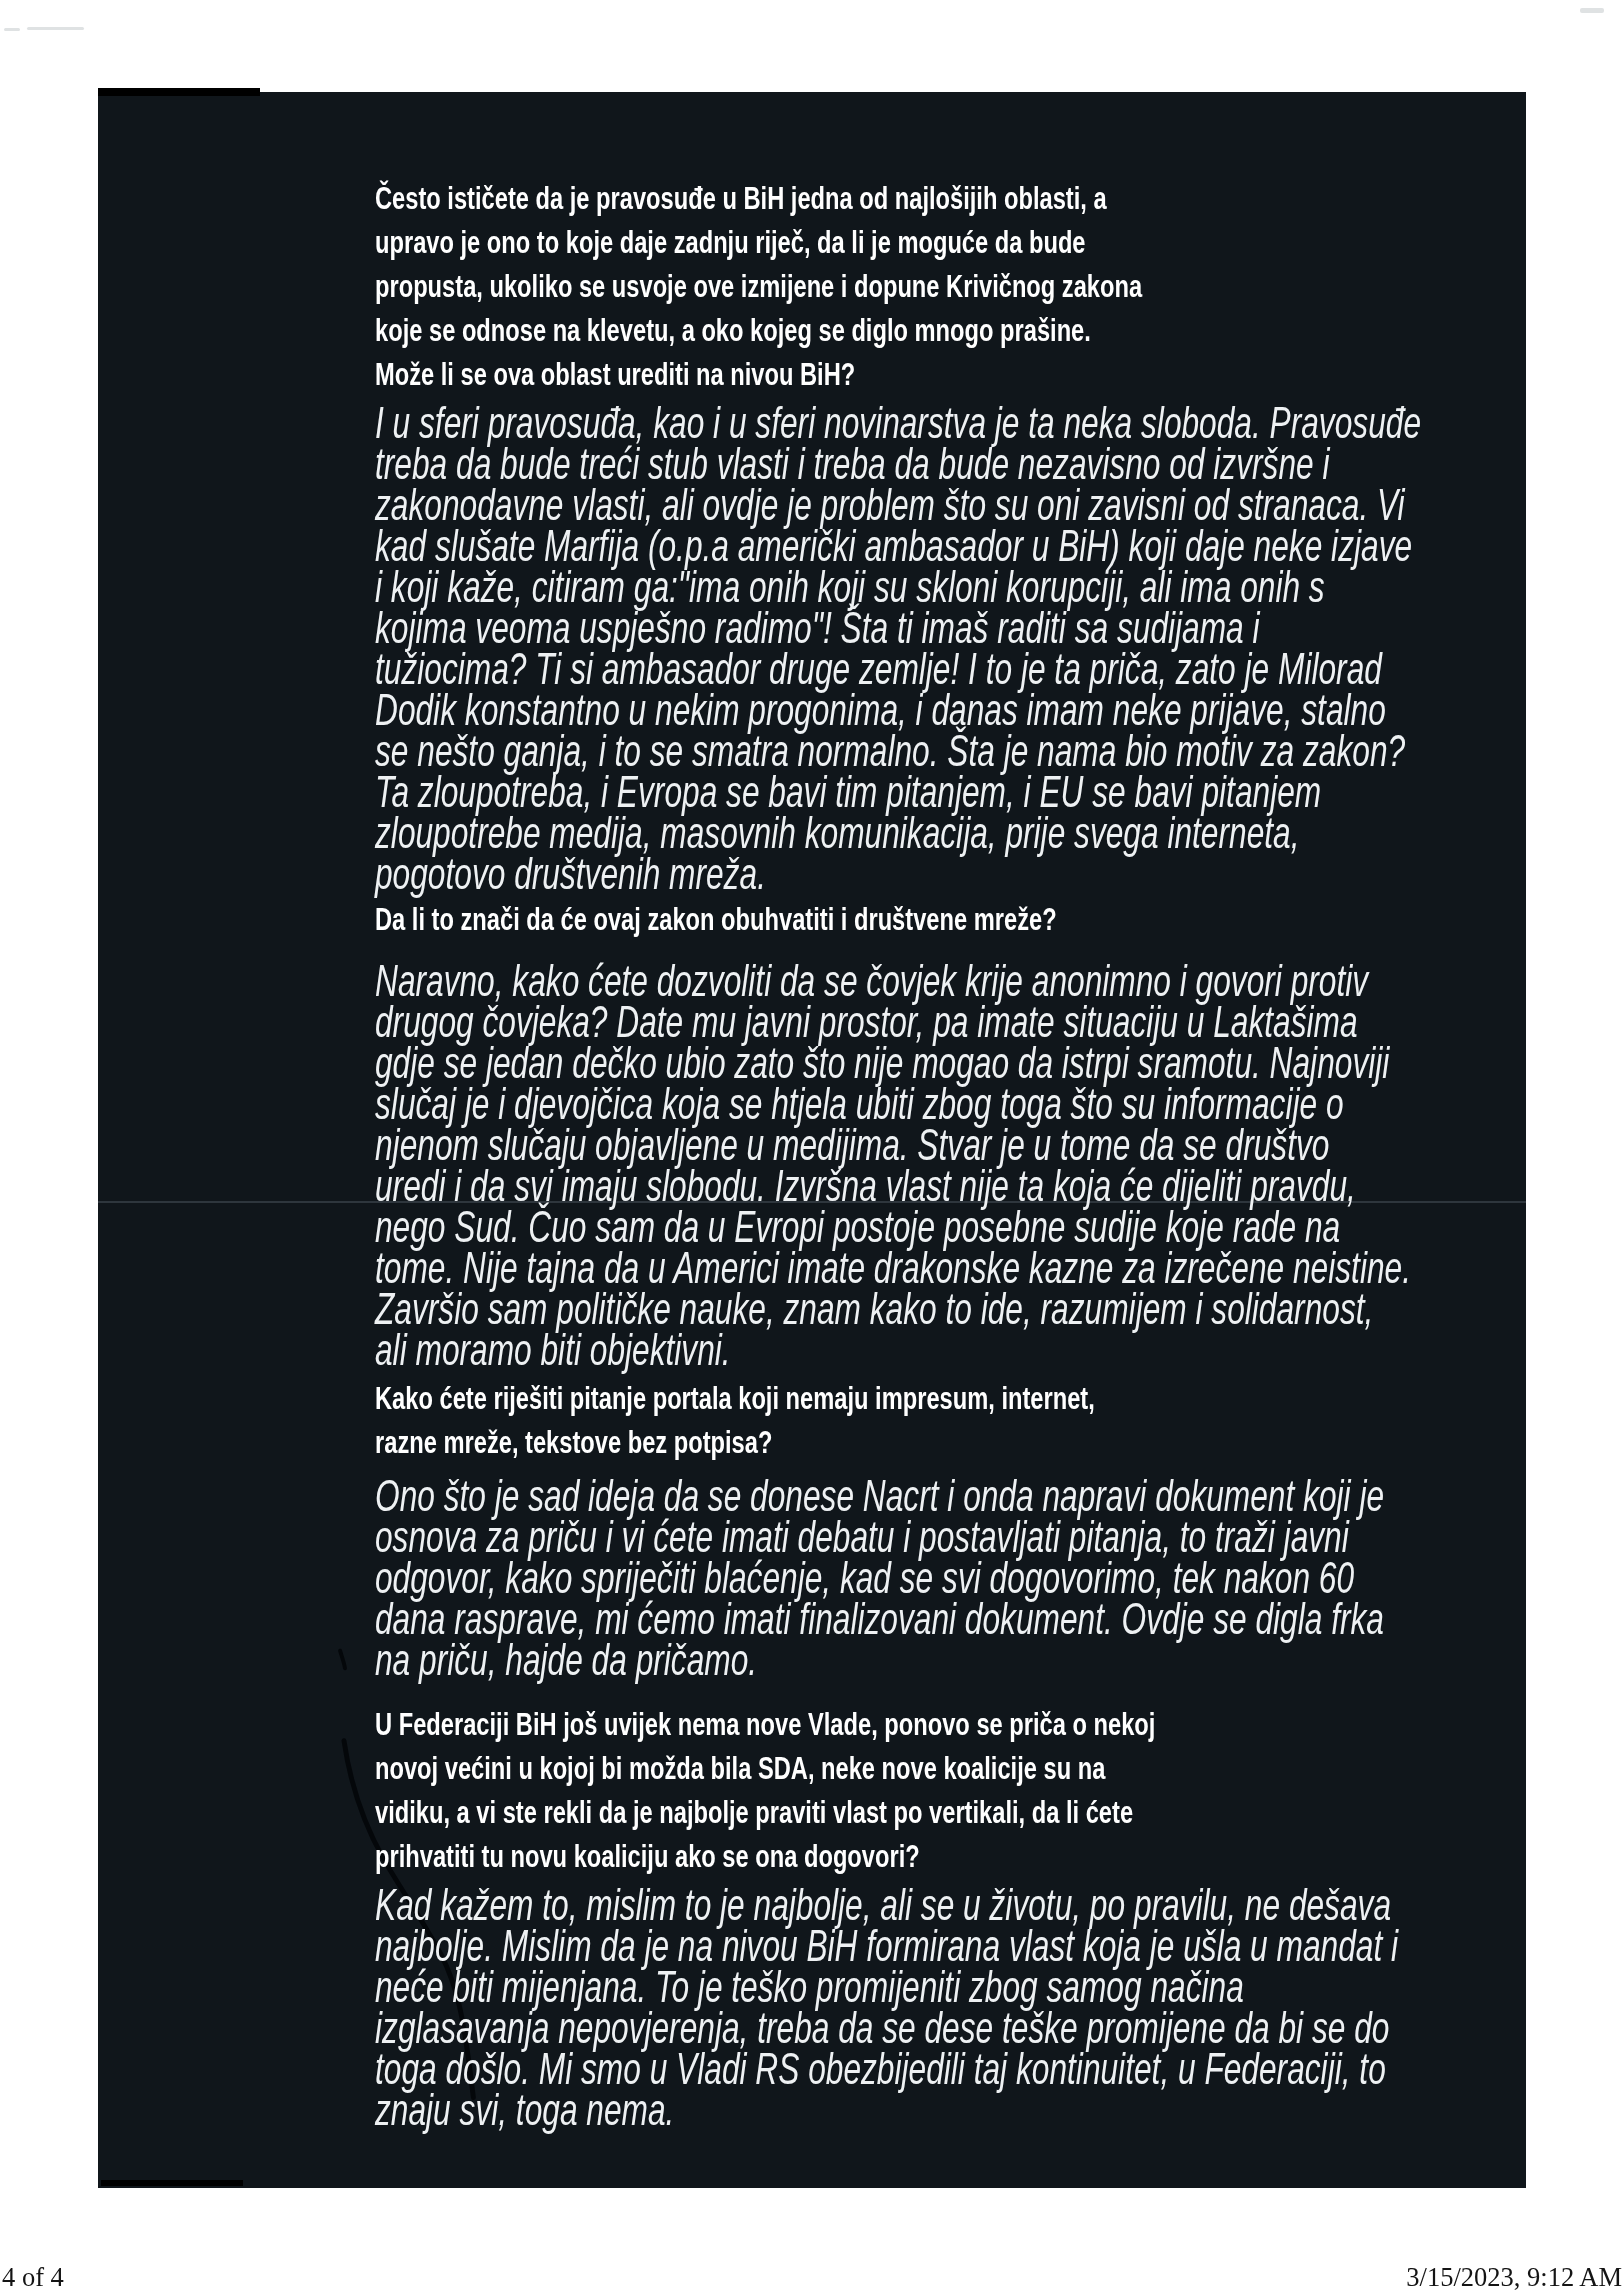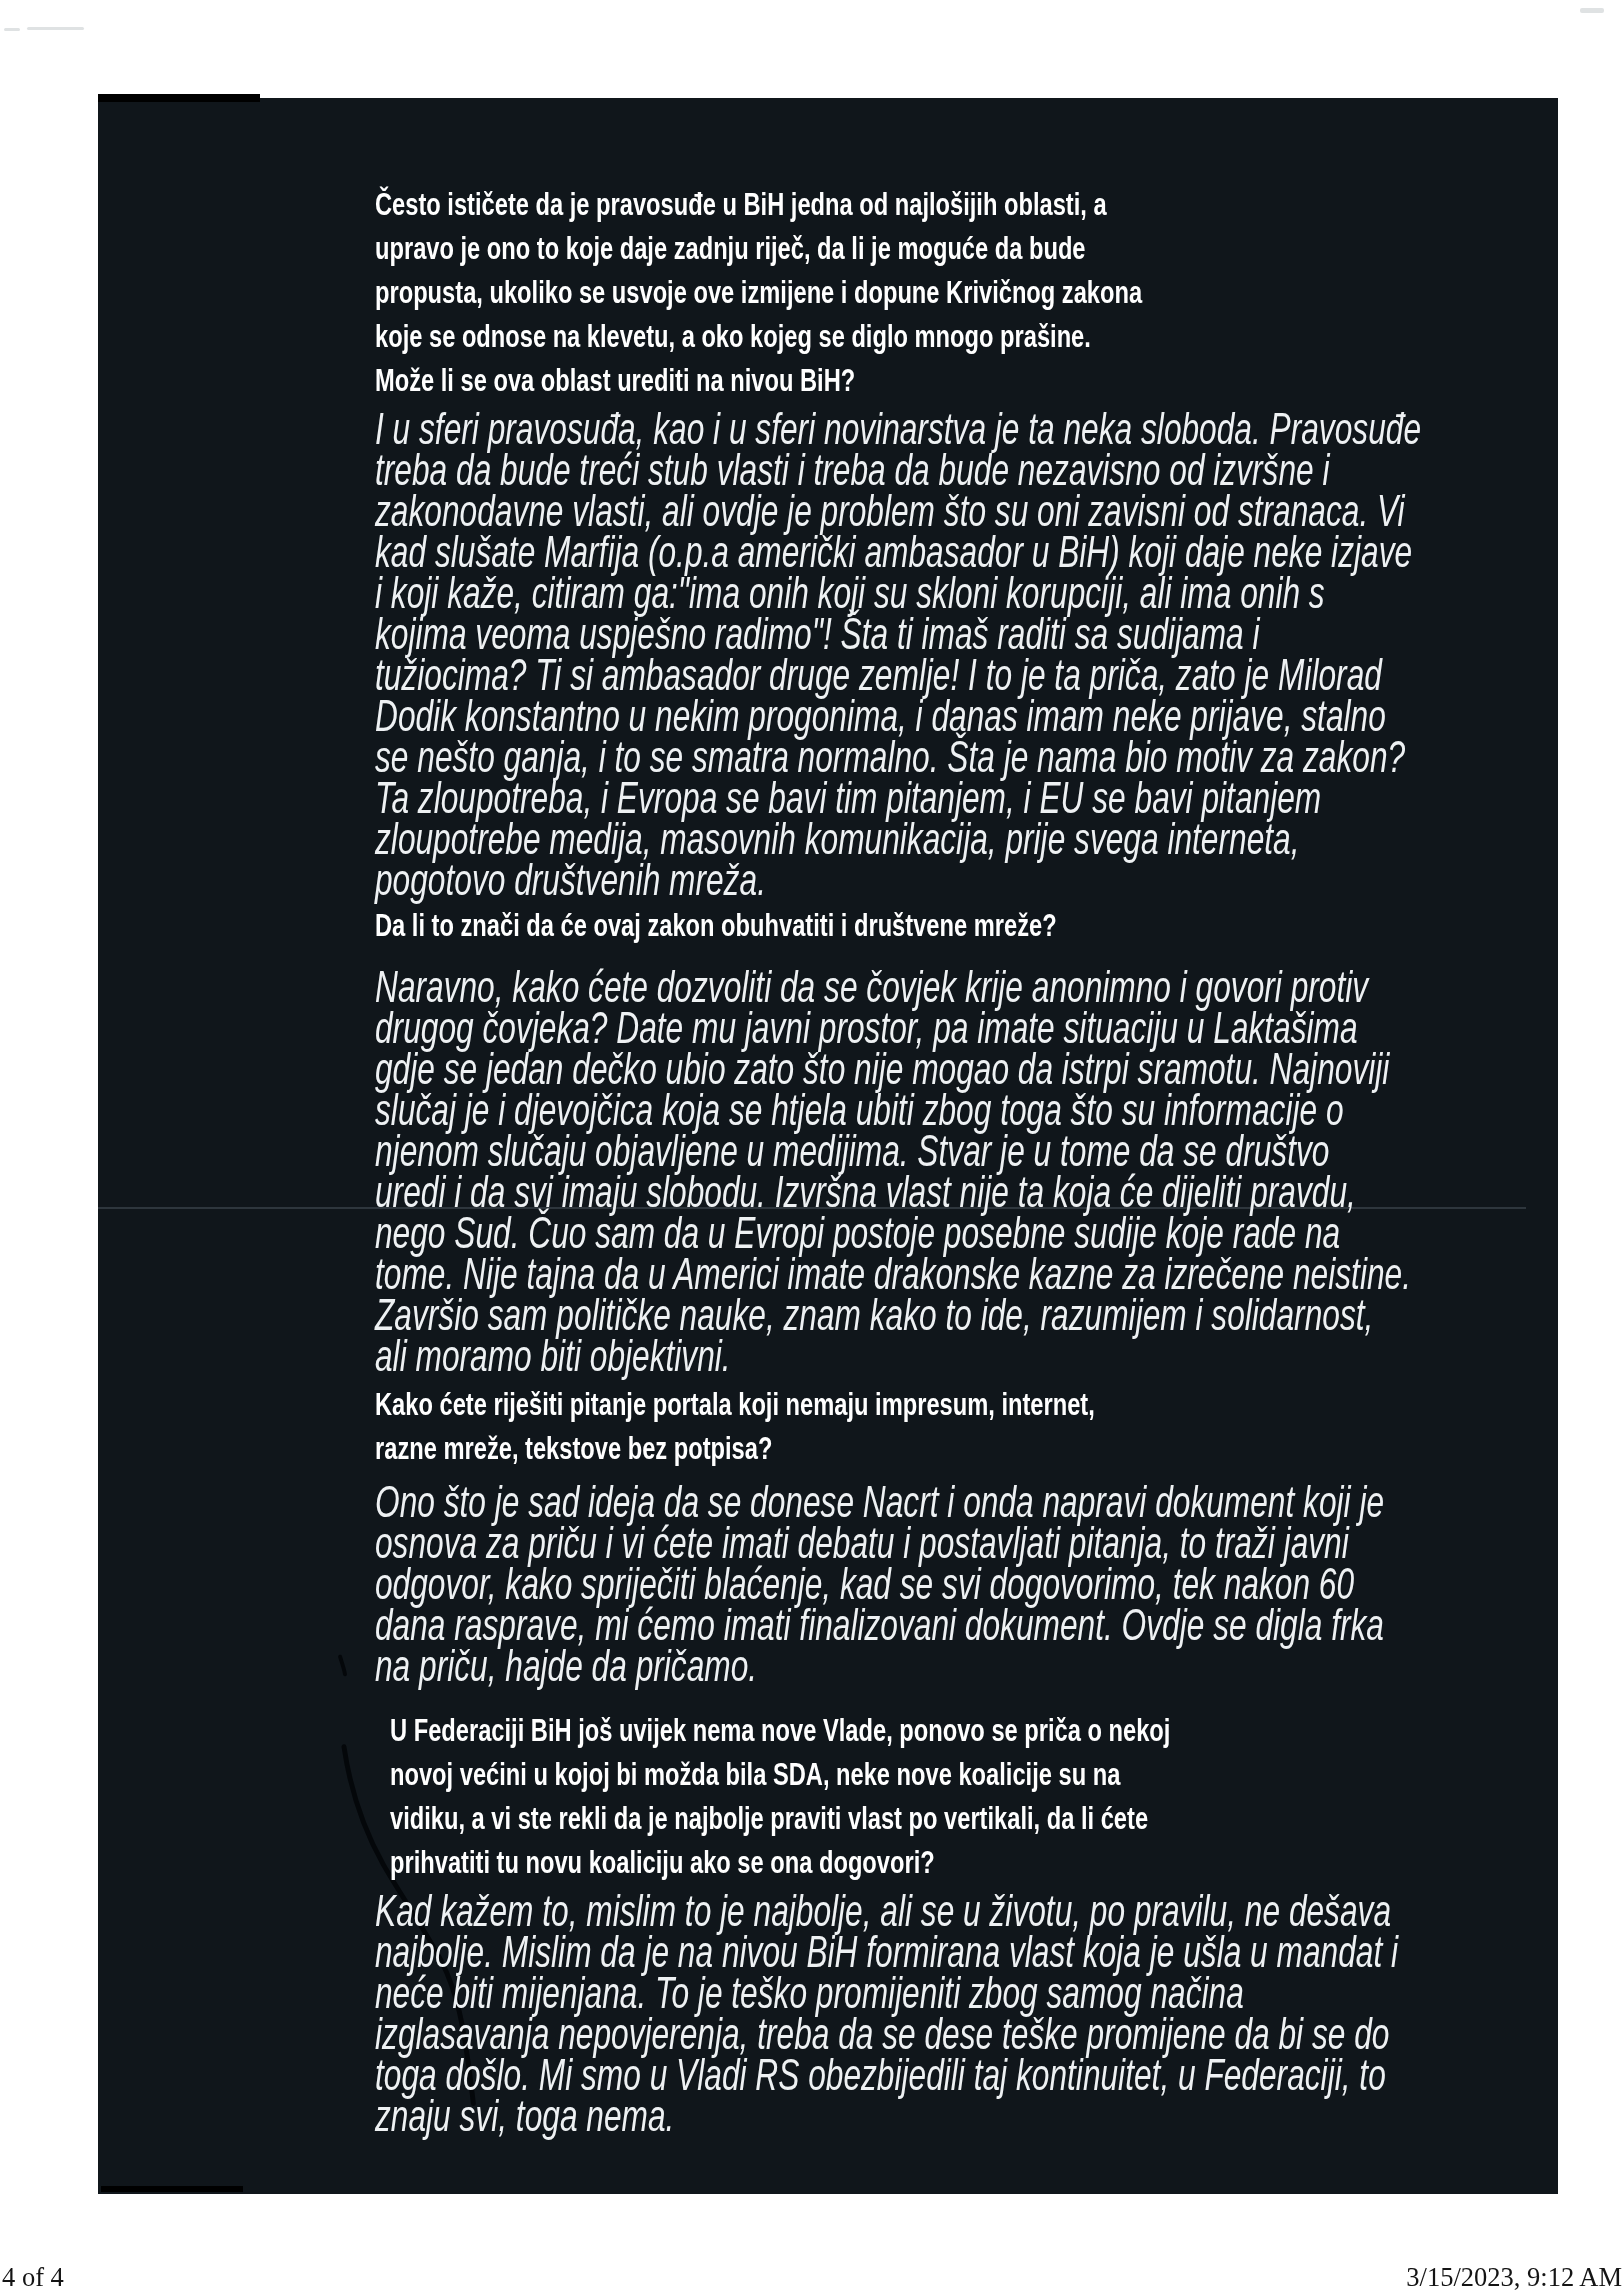--- a/index.html
+++ b/index.html
@@ -20,25 +20,24 @@
   
   .hdr-artifact {
     position: absolute;
     background: #dfe2e3;
     border-radius: 2px;
   }
   
   .webpage {
     position: absolute;
     left: 98px;
-    top: 98px;
+    top: 92px;
     width: 1428px;
     height: 2096px;
     background: var(--article-bg, #10161b);
-    padding-left: 32px;
   }
   .edge-strip {
     position: absolute;
     background: #000000;
   }
   .divider {
     position: absolute;
     left: 0;
     width: 1428px;
     height: 2px;
@@ -161,21 +160,21 @@
           <div class="line">Kako ćete riješiti pitanje portala koji nemaju impresum, internet,</div>
           <div class="line">razne mreže, tekstove bez potpisa?</div>
         </div>
         <div class="para a" style="top: 1383px;">
           <div class="line">Ono što je sad ideja da se donese Nacrt i onda napravi dokument koji je</div>
           <div class="line">osnova za priču i vi ćete imati debatu i postavljati pitanja, to traži javni</div>
           <div class="line">odgovor, kako spriječiti blaćenje, kad se svi dogovorimo, tek nakon 60</div>
           <div class="line">dana rasprave, mi ćemo imati finalizovani dokument. Ovdje se digla frka</div>
           <div class="line">na priču, hajde da pričamo.</div>
         </div>
-        <div class="para q" style="top: 1610px; margin-left: 15px;">
+        <div class="para q" style="top: 1610px;">
           <div class="line">U Federaciji BiH još uvijek nema nove Vlade, ponovo se priča o nekoj</div>
           <div class="line">novoj većini u kojoj bi možda bila SDA, neke nove koalicije su na</div>
           <div class="line">vidiku, a vi ste rekli da je najbolje praviti vlast po vertikali, da li ćete</div>
           <div class="line">prihvatiti tu novu koaliciju ako se ona dogovori?</div>
         </div>
         <div class="para a" style="top: 1792px;">
           <div class="line">Kad kažem to, mislim to je najbolje, ali se u životu, po pravilu, ne dešava</div>
           <div class="line">najbolje. Mislim da je na nivou BiH formirana vlast koja je ušla u mandat i</div>
           <div class="line">neće biti mijenjana. To je teško promijeniti zbog samog načina</div>
           <div class="line">izglasavanja nepovjerenja, treba da se dese teške promijene da bi se do</div>

